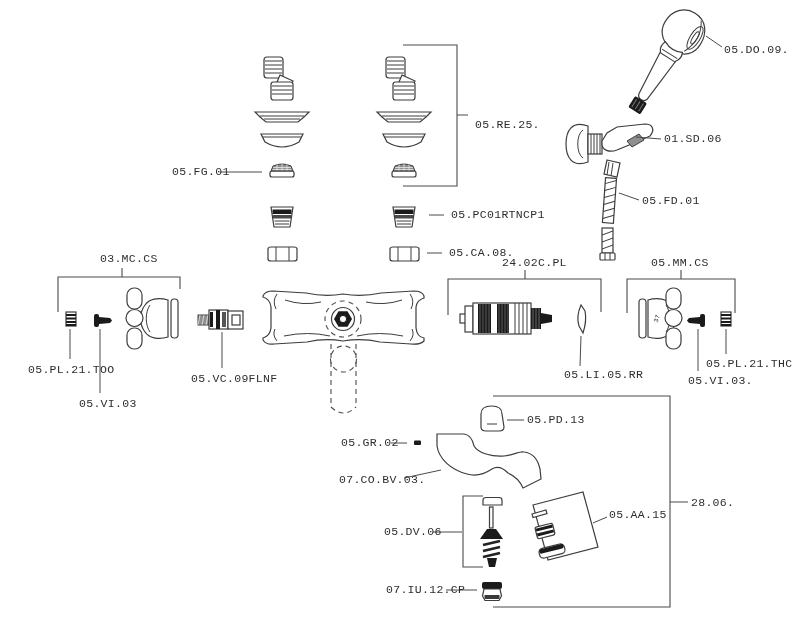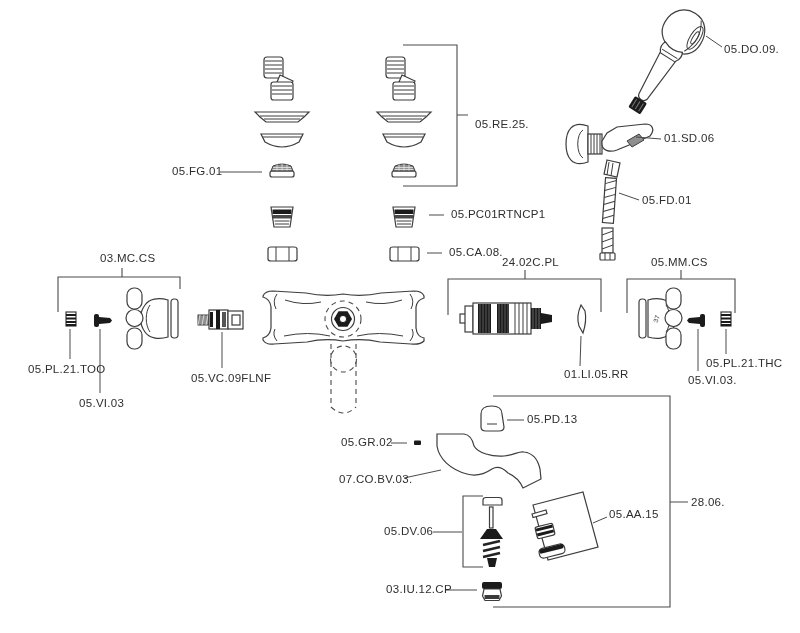--- a/index.html
+++ b/index.html
@@ -1,17 +1,17 @@
 <!DOCTYPE html>
 <html><head>
 <meta charset="utf-8">
 <style>
   html,body{margin:0;padding:0;background:#fff;}
   .stage{position:relative;width:800px;height:633px;background:#fff;overflow:hidden;
-         font-family:Liberation Sans, sans-serif;}
+         font-family:Liberation Mono, monospace;}
   .stage svg{position:absolute;left:0;top:0;}
   .lbl{position:absolute;font-size:11.5px;letter-spacing:.3px;color:#2e2e2e;white-space:nowrap;}
   .ln{stroke:#3d3d3d;stroke-width:1;fill:none;}
   .ln2{stroke:#3d3d3d;stroke-width:1.2;fill:#fff;}
   .fW{fill:#fff;stroke:#3d3d3d;stroke-width:1.2;}
   .fD{fill:#1b1b1b;stroke:none;}
   .fG{fill:#8f8f8f;stroke:#3d3d3d;stroke-width:1;}
   .lead{stroke:#4a4a4a;stroke-width:1;fill:none;}
   .brk{stroke:#4a4a4a;stroke-width:1.1;fill:none;}
   .dash{stroke:#4a4a4a;stroke-width:1.1;fill:none;stroke-dasharray:5 4;}
@@ -240,24 +240,24 @@
 <div class="lbl" style="left:642px;top:194px">05.FD.01</div>
 <div class="lbl" style="left:172px;top:165px">05.FG.01</div>
 <div class="lbl" style="left:451px;top:208px">05.PC01RTNCP1</div>
 <div class="lbl" style="left:449px;top:246px">05.CA.08.</div>
 <div class="lbl" style="left:502px;top:256px">24.02C.PL</div>
 <div class="lbl" style="left:651px;top:256px">05.MM.CS</div>
 <div class="lbl" style="left:100px;top:252px">03.MC.CS</div>
 <div class="lbl" style="left:28px;top:363px">05.PL.21.TOO</div>
 <div class="lbl" style="left:79px;top:397px">05.VI.03</div>
 <div class="lbl" style="left:191px;top:372px">05.VC.09FLNF</div>
-<div class="lbl" style="left:564px;top:368px">01.LI.05.RR</div>
+<div class="lbl" style="left:564px;top:368px">05.LI.05.RR</div>
 <div class="lbl" style="left:688px;top:374px">05.VI.03.</div>
 <div class="lbl" style="left:706px;top:357px">05.PL.21.THC</div>
 <div class="lbl" style="left:527px;top:413px">05.PD.13</div>
 <div class="lbl" style="left:341px;top:436px">05.GR.02</div>
 <div class="lbl" style="left:339px;top:473px">07.CO.BV.03.</div>
 <div class="lbl" style="left:609px;top:508px">05.AA.15</div>
 <div class="lbl" style="left:384px;top:525px">05.DV.06</div>
-<div class="lbl" style="left:386px;top:583px">03.IU.12.CP</div>
+<div class="lbl" style="left:386px;top:583px">07.IU.12.CP</div>
 <div class="lbl" style="left:691px;top:496px">28.06.</div>
 
 </div>
 
 </body></html>

